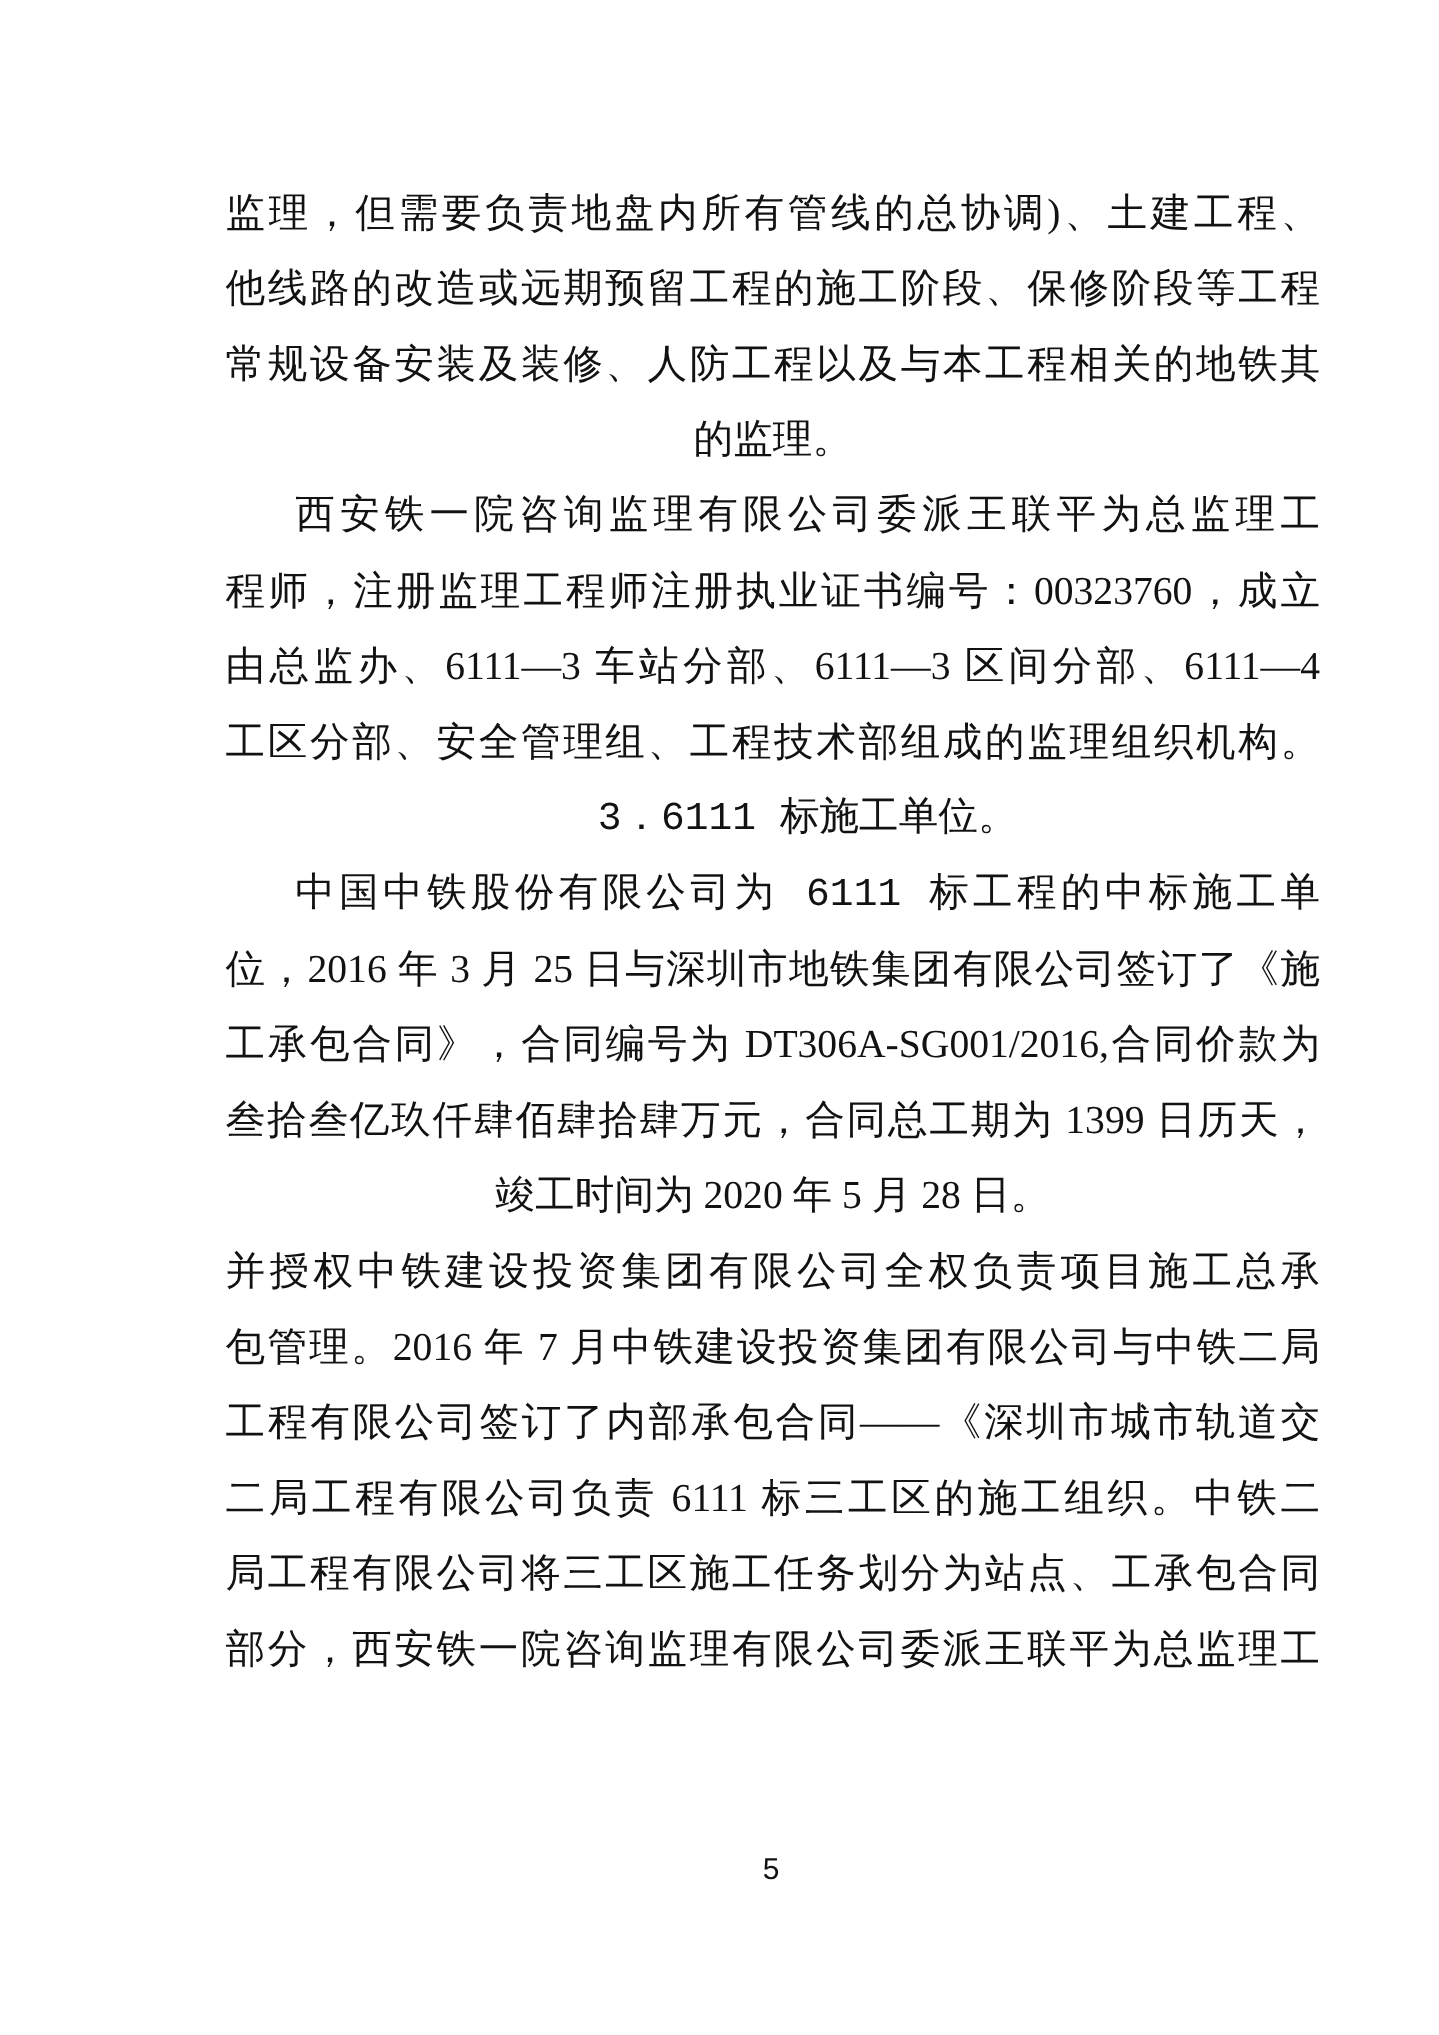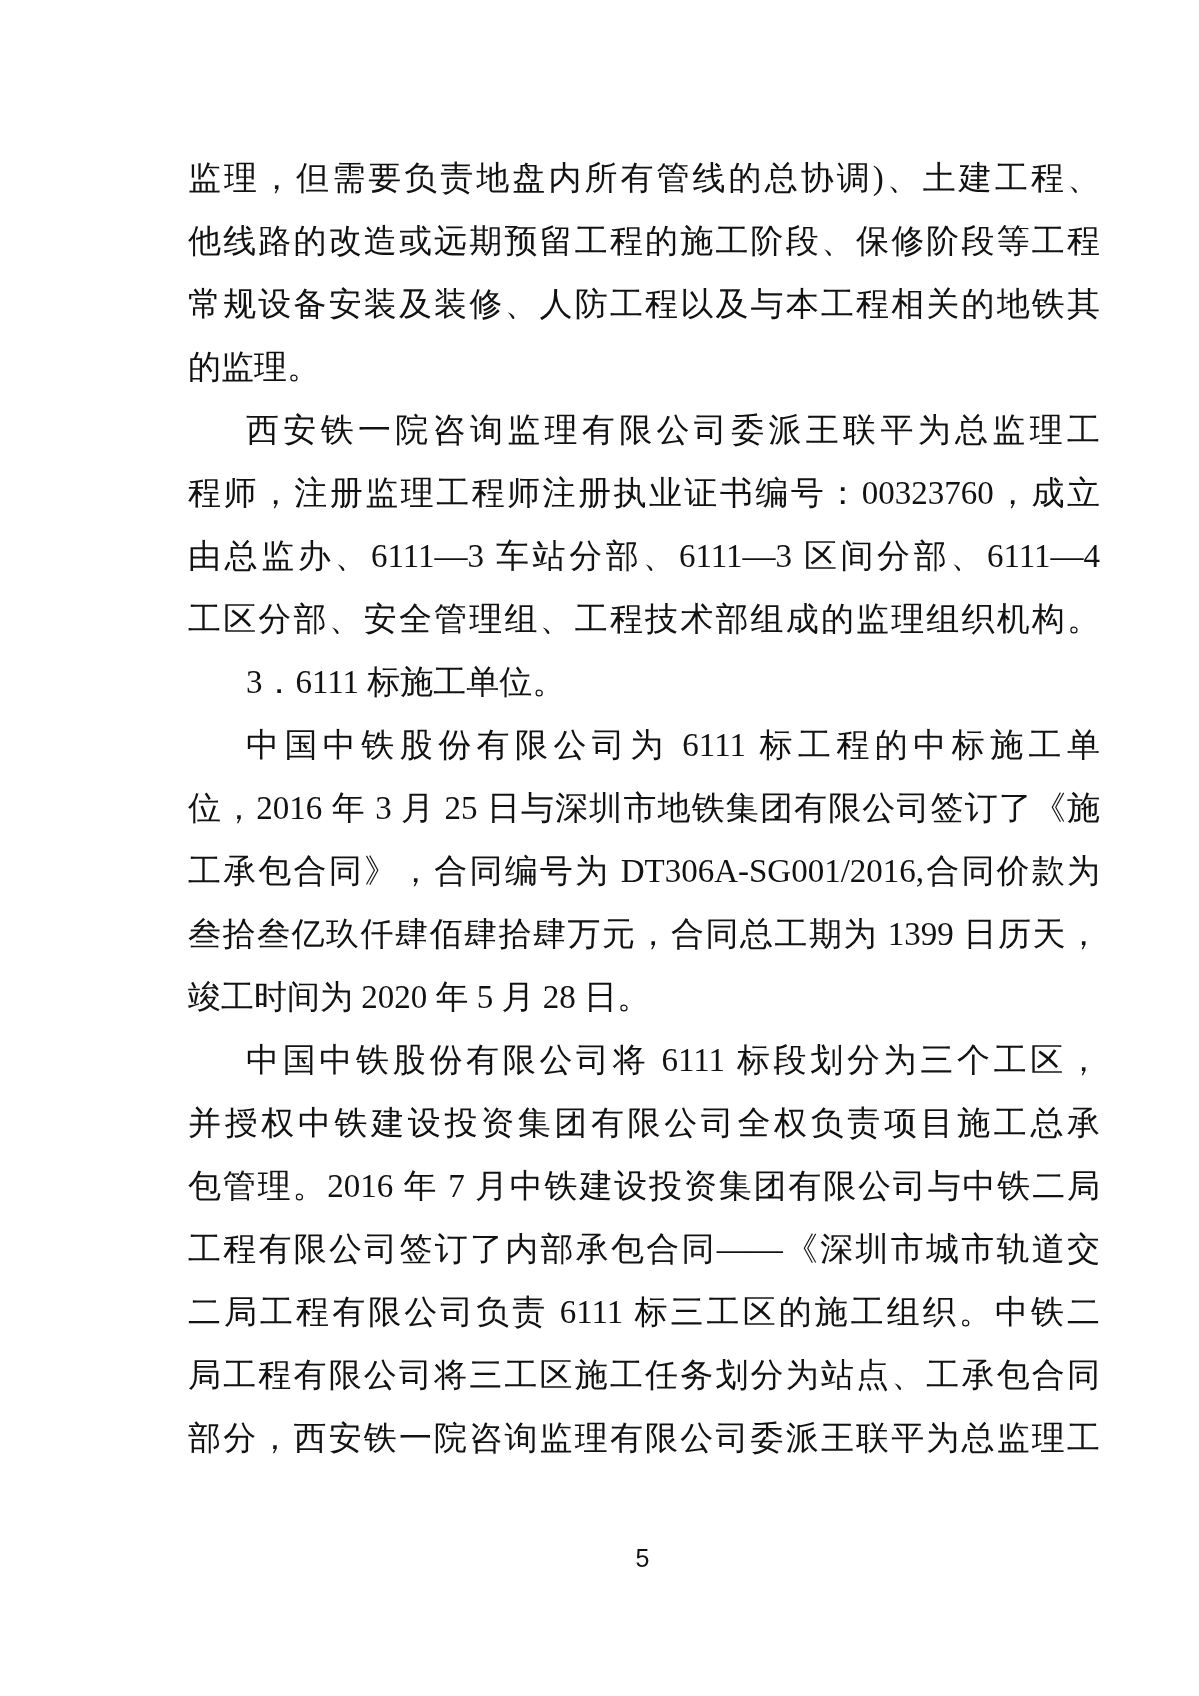--- a/index.html
+++ b/index.html
@@ -17,31 +17,32 @@
     position: absolute;
     left: 145px;
     top: 147px;
     width: 912px;
   }
   .line {
     height: 63px;
     line-height: 63px;
     font-size: 33px;
     white-space: nowrap;
-    text-align: left;
+    text-align: center;
     color: #121212;
   }
   .line.stretch {
     white-space: normal;
     text-align: justify;
     text-align-last: justify;
     text-justify: inter-character;
   }
   .line.indent {
     padding-left: 58px;
+    font-family: Liberation Mono, monospace;
   }
   .footer-pagenum {
     position: absolute;
     left: 0;
     top: 1544px;
     width: 1199px;
     text-align: center;
     font-size: 25px;
     font-family: "Liberation Sans", "DejaVu Sans", sans-serif;
     color: #121212;
@@ -59,21 +60,20 @@
       <div class="line indent stretch">西安铁一院咨询监理有限公司委派王联平为总监理工</div>
       <div class="line stretch">程师，注册监理工程师注册执业证书编号：00323760，成立</div>
       <div class="line stretch">由总监办、6111—3 车站分部、6111—3 区间分部、6111—4</div>
       <div class="line stretch">工区分部、安全管理组、工程技术部组成的监理组织机构。</div>
       <div class="line indent">3．6111 标施工单位。</div>
       <div class="line indent stretch">中国中铁股份有限公司为 6111 标工程的中标施工单</div>
       <div class="line stretch">位，2016 年 3 月 25 日与深圳市地铁集团有限公司签订了《施</div>
       <div class="line stretch">工承包合同》，合同编号为 DT306A-SG001/2016,合同价款为</div>
       <div class="line stretch">叁拾叁亿玖仟肆佰肆拾肆万元，合同总工期为 1399 日历天，</div>
       <div class="line">竣工时间为 2020 年 5 月 28 日。</div>
-      <div class="line indent stretch">中国中铁股份有限公司将 6111 标段划分为三个工区，</div>
       <div class="line stretch">并授权中铁建设投资集团有限公司全权负责项目施工总承</div>
       <div class="line stretch">包管理。2016 年 7 月中铁建设投资集团有限公司与中铁二局</div>
       <div class="line stretch">工程有限公司签订了内部承包合同——《深圳市城市轨道交</div>
       <div class="line stretch">二局工程有限公司负责 6111 标三工区的施工组织。中铁二</div>
       <div class="line stretch">局工程有限公司将三工区施工任务划分为站点、工承包合同</div>
       <div class="line stretch">部分，西安铁一院咨询监理有限公司委派王联平为总监理工</div>
     </div>
   <div class="footer-pagenum">5</div>
 </div>
 

